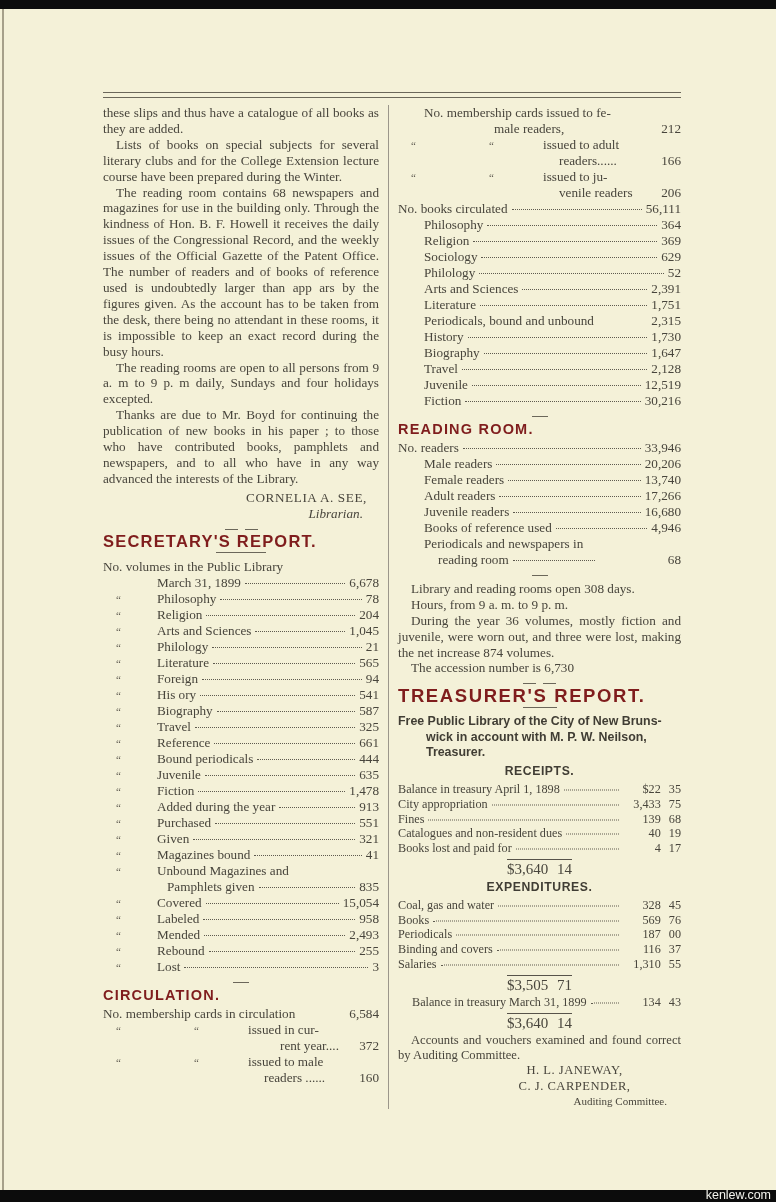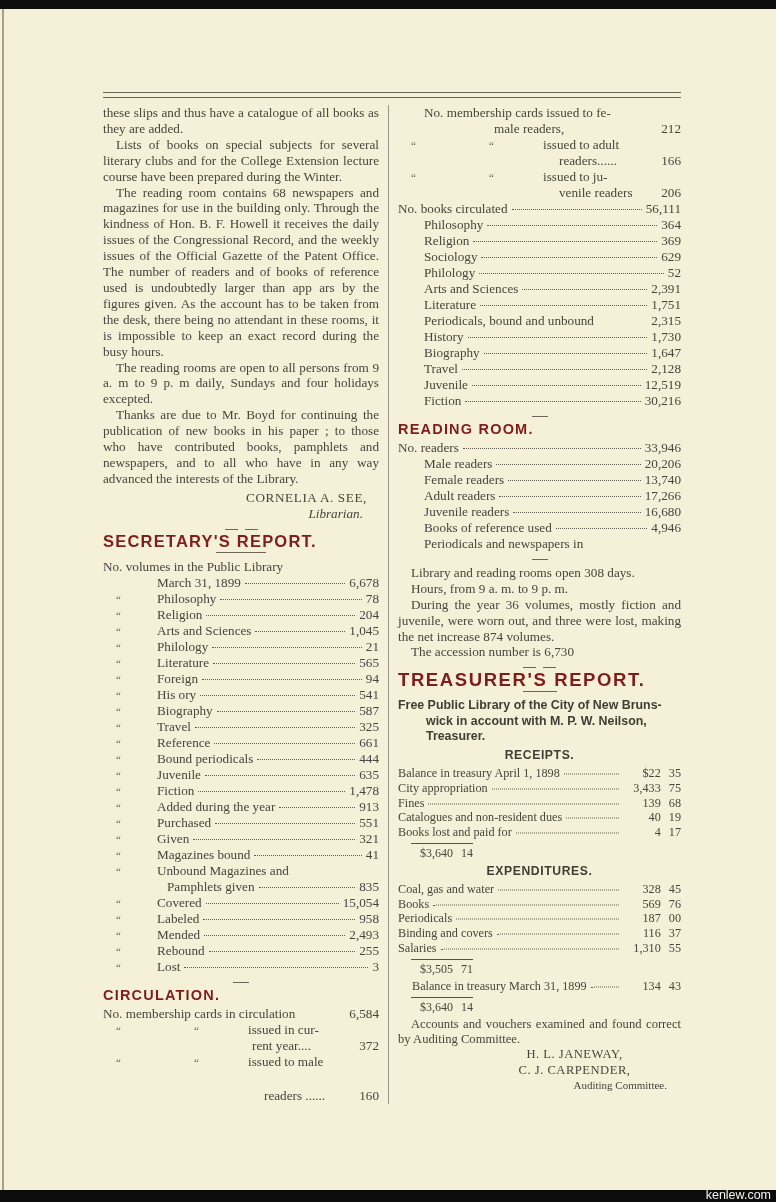--- a/index.html
+++ b/index.html
@@ -56,21 +56,21 @@
   .wl1.far{margin-left:26px}
   .wl2{display:flex;align-items:baseline;margin-left:52px}
   .wl2 .wl2t{flex:none}
   .wl2 .val{flex:1;text-align:right}
   .account{font-family:"Liberation Sans","DejaVu Sans",sans-serif;font-weight:bold;
      font-size:12.4px;line-height:15.6px;color:#403d34;margin:2px 0 3px}
   .account .acc-ind{margin-left:28px}
   .mrow{display:flex;align-items:baseline;font-size:12.2px;line-height:14.8px}
   .mrow .val{min-width:58px;word-spacing:5px}
   .mrow .lead{border-bottom-width:1.4px;transform:translateY(-2.5px)}
-  .mtotal{display:flex;justify-content:flex-start;font-size:12px;line-height:15px;margin:3px 13px 2px}
+  .mtotal{display:flex;justify-content:center;font-size:15px;line-height:15px;margin:3px 13px 2px}
   .mtotal .val{border-top:1px solid #57534a;padding-top:2px;min-width:62px;word-spacing:5px;text-align:right}
   .closing{font-size:12.6px;line-height:15.4px;margin-top:2px}
   .signer{font-size:12.6px;line-height:15.2px;text-align:center;padding-left:70px;letter-spacing:.5px}
   .committee{font-size:11px;line-height:15.2px;text-align:right;padding-right:14px}
 </style>
 </head>
 <body>
 
 <div class="topbar"></div>
 <div class="leftedge"></div>
@@ -251,32 +251,32 @@
           <div class="srow">
             <span class="lbl">No. membership cards in circulation</span>
             <span class="spacer"></span>
             <span class="val">6,584</span>
           </div>
           <div class="wrow">
             <span class="d1">“</span>
             <span class="d2">“</span>
             <div class="wbody">
               <div class="wl1">issued in cur-</div>
-              <div class="wl2" style="margin-left: 44px;">
+              <div class="wl2" style="margin-left: 72px;">
                 <span class="wl2t">rent year....</span>
                 <span class="val">372</span>
               </div>
             </div>
           </div>
           <div class="wrow">
             <span class="d1">“</span>
             <span class="d2">“</span>
             <div class="wbody">
               <div class="wl1">issued to male</div>
-              <div class="wl2" style="margin-left: 56px; margin-top: 18px;">
+              <div class="wl2" style="margin-left: 56px;">
                 <span class="wl2t">readers ......</span>
                 <span class="val">160</span>
               </div>
             </div>
           </div>
         </div>
     </div>
 
     <div class="col-r">
       <div id="member-list">
@@ -426,20 +426,25 @@
           </div>
           <div class="srow">
             <span class="ind26"></span>
             <span class="lbl">Books of reference used</span>
             <span class="lead"></span>
             <span class="val">4,946</span>
           </div>
           <div class="wrow">
             <div class="wbody">
               <div class="wl1 far">Periodicals and newspapers in</div>
+              <div class="wl2" style="margin-left: 40px;">
+                <span class="wl2t">reading room</span>
+                <span class="lead"></span>
+                <span class="val">68</span>
+              </div>
             </div>
           </div>
         </div>
 
       <div class="sep1"></div>
       <p class="ind">Library and reading rooms open 308 days.</p>
       <p class="ind">Hours, from 9 a. m. to 9 p. m.</p>
       <p class="ind">During the year 36 volumes, mostly fiction and juvenile, were worn out, and three were lost, making the net increase 874 volumes.</p>
       <p class="ind">The accession number is 6,730</p>
 

